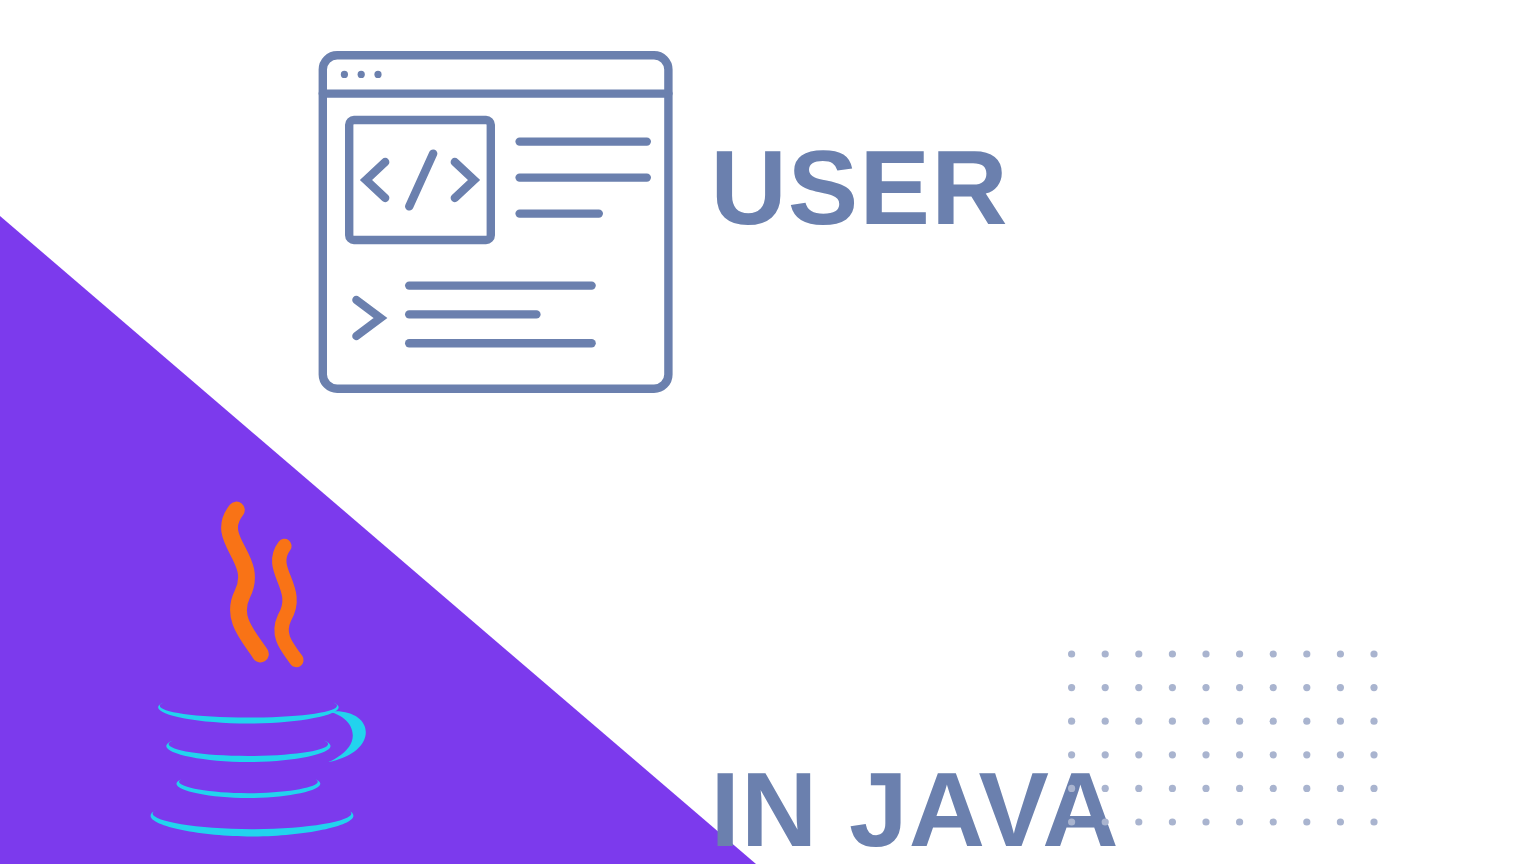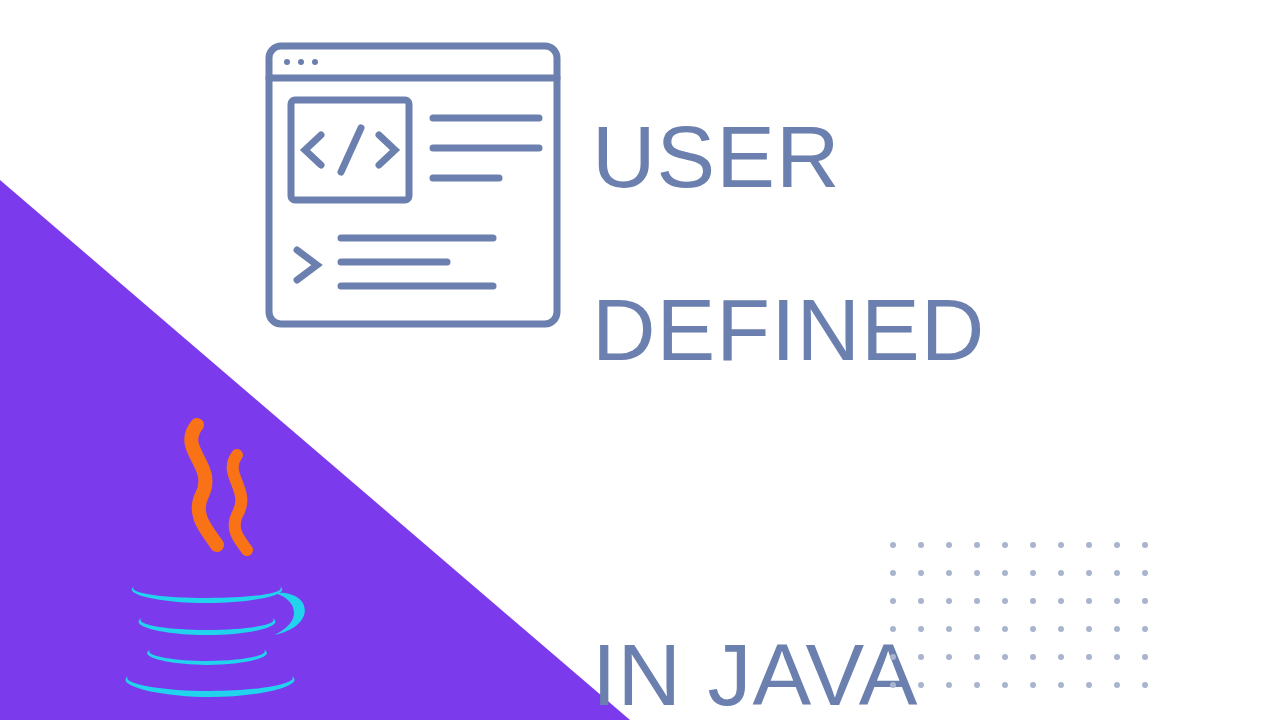--- a/index.html
+++ b/index.html
@@ -25,21 +25,21 @@
     left: 262px;
     top: 40px;
     width: 302px;
     height: 290px;
   }
   .code-window svg { width: 100%; height: 100%; }
   .heading {
     position: absolute;
     left: 592px;
     top: 28px;
-    font-weight: 400;
+    font-weight: 700;
     font-size: 88px;
     line-height: 0.98;
     letter-spacing: 1px;
     color: #6b80ae;
     text-transform: uppercase;
     white-space: pre-line;
   }
   .dots {
     position: absolute;
     right: 130px;
@@ -86,21 +86,21 @@
     <line x1="170" y1="138" x2="236" y2="138"></line>
     <polyline points="34,210 54,225 34,240"></polyline>
     <line x1="78" y1="198" x2="230" y2="198"></line>
     <line x1="78" y1="222" x2="184" y2="222"></line>
     <line x1="78" y1="246" x2="230" y2="246"></line>
   </svg>
 </div>
 
 <div class="heading">
   <span>USER</span><br>
-  <span>DEFINED</span><br>
+  <br>
   <br>
   <span>IN JAVA</span>
 </div>
 
 <div class="dots">
     <span></span>
     <span></span>
     <span></span>
     <span></span>
     <span></span>

